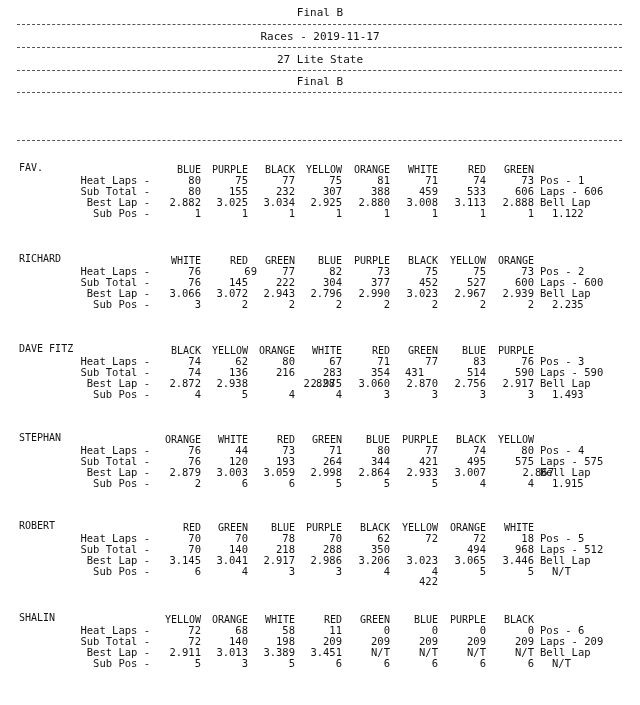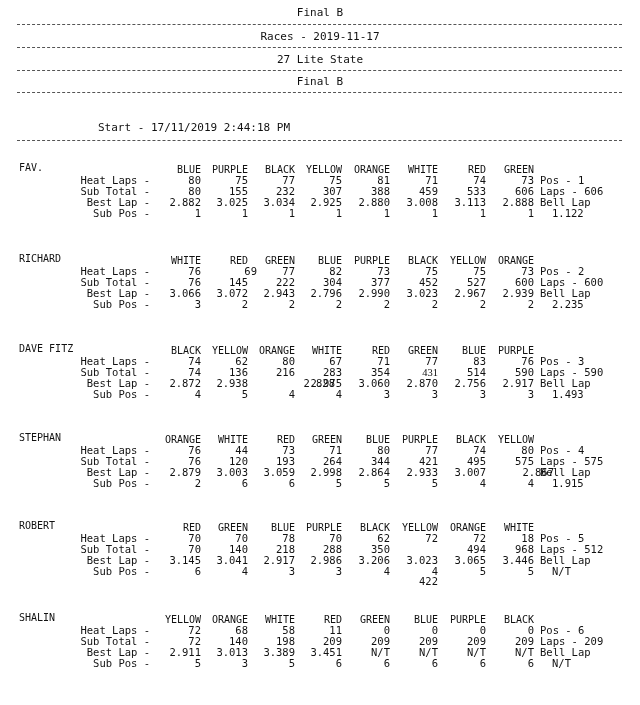--- a/index.html
+++ b/index.html
@@ -30,21 +30,20 @@
   <div class="hline" style="top:47px;"></div>
 
   <div class="ctext" style="top:53px;">27 Lite State</div>
   <div class="hline" style="top:70px;"></div>
 
   <div class="ctext" style="top:75px;">Final B</div>
   <div class="hline" style="top:92px;"></div>
 
 
   <div style="position:absolute; top:121px; left:0; width:640px; height:13px; font-size:11px; line-height:13px;">
-    <span style="position:absolute; left:98px; white-space:pre;">Start - 17/11/2019 2:44:18 PM</span>
   </div>
   <div class="hline" style="top:140px;"></div>
 
   <div id="racers">
       <div class="block" style="top: 162px;">
         <div class="name">FAV.</div>
         <div class="row hdr" style="top: 2px;">
           <span class="cell" style="left: 149px;">BLUE</span>
           <span class="cell" style="left: 196px;">PURPLE</span>
           <span class="cell" style="left: 243px;">BLACK</span>
@@ -188,21 +187,21 @@
           <span class="cell" style="left: 482px;">76</span>
           <span class="extra">Pos - 3</span>
         </div>
         <div class="row" style="top: 24px;">
           <span class="lbl">Sub Total -</span>
           <span class="cell" style="left: 149px;">74</span>
           <span class="cell" style="left: 196px;">136</span>
           <span class="cell" style="left: 243px;">216</span>
           <span class="cell" style="left: 290px;">283</span>
           <span class="cell" style="left: 338px;">354</span>
-          <span class="cell" style="left: 386px; font-family: Liberation Serif, serif;">431</span>
+          <span class="cell" style="left: 372px;">431</span>
           <span class="cell" style="left: 434px;">514</span>
           <span class="cell" style="left: 482px;">590</span>
           <span class="extra">Laps - 590</span>
         </div>
         <div class="row" style="top: 35px;">
           <span class="lbl">Best Lap -</span>
           <span class="cell" style="left: 149px;">2.872</span>
           <span class="cell" style="left: 196px;">2.938</span>
           <span class="cell" style="left: 243px; padding-left: 40px;">2.828</span>
           <span class="cell" style="left: 290px;">2.975</span>

